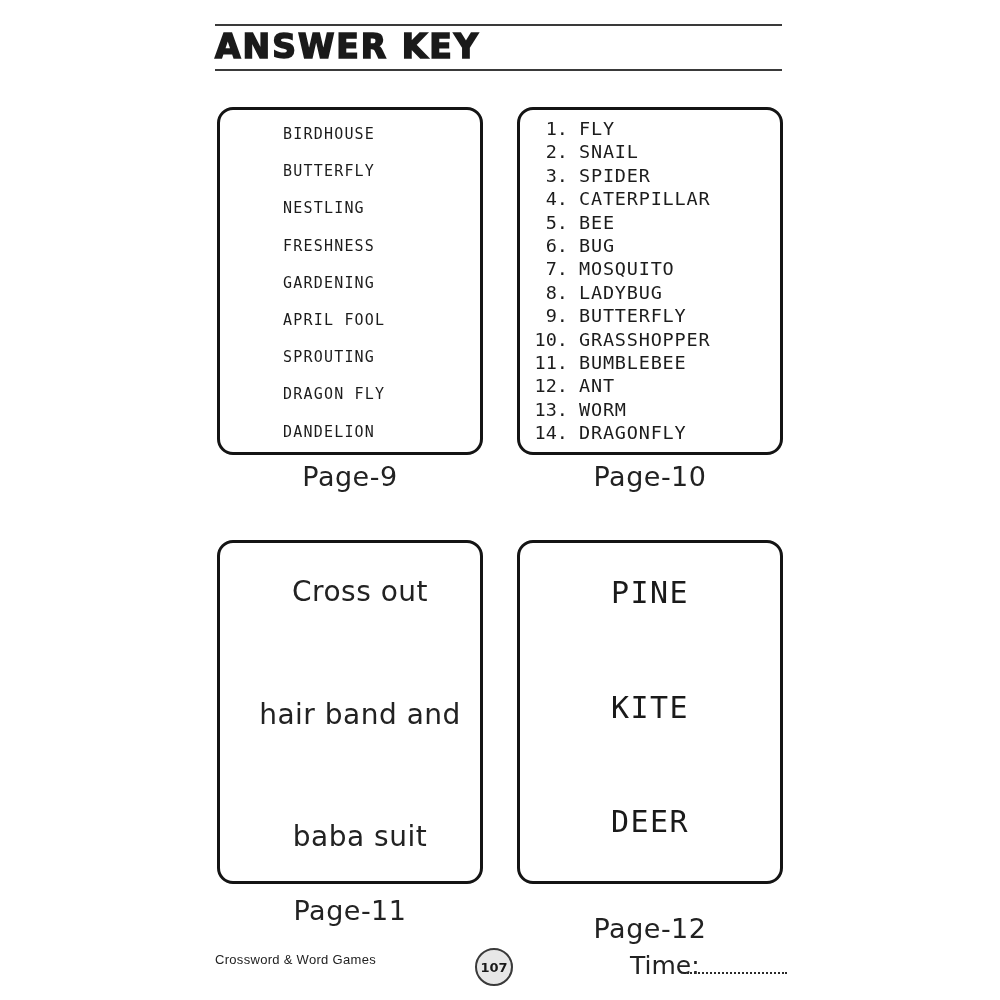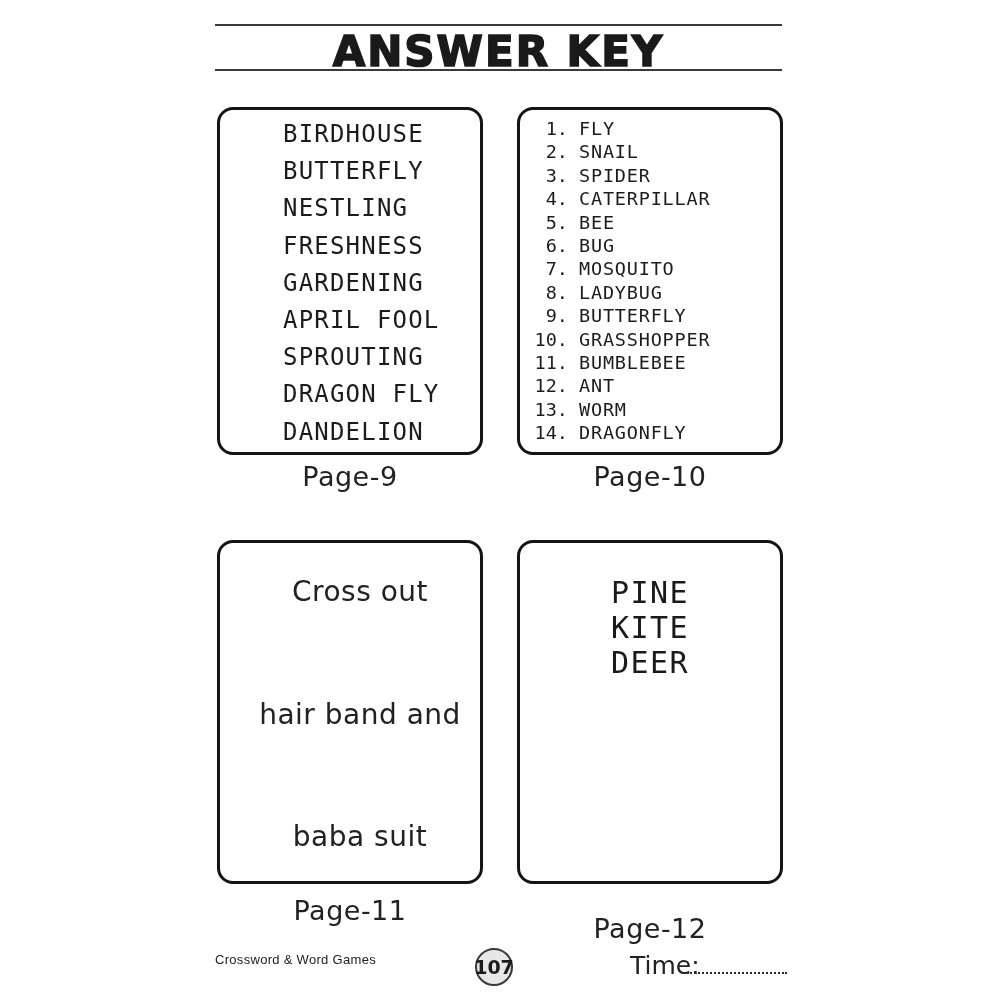--- a/index.html
+++ b/index.html
@@ -5,48 +5,48 @@
   html,body{margin:0;padding:0;background:#ffffff;}
   #page{
     position:relative;width:1000px;height:1000px;background:#ffffff;
     font-family:"DejaVu Sans", sans-serif;color:#1c1c1c;overflow:hidden;
   }
   
   .rule{position:absolute;left:215px;width:567px;height:2px;background:#3a3a3a;}
   #rule-top{top:24px;}
   #rule-bottom{top:69px;}
   #page-title{
-    position:absolute;left:215px;top:27px;width:567px;text-align:center;
-    font-size:42px;font-weight:bold;letter-spacing:2px;color:#1a1a1a;
+    position:absolute;left:215px;top:27px;width:567px;
+    font-size:33px;font-weight:bold;letter-spacing:2px;color:#1a1a1a;
     -webkit-text-stroke:1.6px #1a1a1a;
   }
   
   .abox{
     position:absolute;background:#ffffff;border:3px solid #141414;border-radius:16px;
     box-sizing:border-box;
   }
   #box-page9{left:217px;top:107px;width:266px;height:348px;padding:6px 0 0 63px;}
   #box-page9 .word-line{
     height:37.2px;line-height:37.2px;
-    font-family:"DejaVu Sans Mono", monospace;font-size:24px;letter-spacing:1.2px;
+    font-family:"DejaVu Sans Mono", monospace;font-size:15px;letter-spacing:1.2px;
     white-space:nowrap;
   }
   #box-page10{left:517px;top:107px;width:266px;height:348px;padding:7px 0 0 0;}
   #box-page10 .num-row{
     height:23.4px;line-height:23.4px;display:flex;align-items:baseline;
     font-family:"DejaVu Sans Mono", monospace;font-size:18.5px;white-space:nowrap;
   }
   #box-page10 .num{display:inline-block;width:48px;text-align:right;letter-spacing:0;}
   #box-page10 .wrd{margin-left:11px;letter-spacing:0.8px;}
   #box-page11{left:217px;top:540px;width:266px;height:344px;
     display:flex;flex-direction:column;justify-content:space-between;
     padding:32px 0 28px 0;text-align:center;}
   #box-page11 .phrase-line{font-size:28px;letter-spacing:0.5px;color:#222;padding-left:20px;}
   #box-page12{left:517px;top:540px;width:266px;height:344px;
-    display:flex;flex-direction:column;
+    display:flex;flex-direction:column;justify-content:space-between;
     padding:32px 0 42px 0;text-align:center;}
   #box-page12 .big-word{
     font-family:"DejaVu Sans Mono", monospace;font-size:30px;letter-spacing:1.5px;color:#1a1a1a;
   }
   
   .page-label{
     position:absolute;width:266px;text-align:center;font-size:27px;color:#222;
     letter-spacing:0.5px;
   }
   #label-page9{left:217px;top:461px;}
@@ -55,21 +55,21 @@
   #label-page12{left:517px;top:895px;margin-top:18px;}
   
   #footer-book-title{
     position:absolute;left:215px;top:952px;font-size:13px;letter-spacing:0.3px;color:#222;
     font-family:"Liberation Sans", sans-serif;
   }
   #footer-page-circle{
     position:absolute;left:475px;top:948px;width:38px;height:38px;border-radius:50%;
     background:#e7e7e7;border:2.5px solid #3a3a3a;box-sizing:border-box;
     display:flex;align-items:center;justify-content:center;
-    font-size:19px;font-weight:bold;color:#1a1a1a;
+    font-size:13px;font-weight:bold;color:#1a1a1a;
   }
   #footer-time{
     position:absolute;left:630px;top:951px;font-size:25px;color:#222;
   }
   #time-dotted-line{
     position:absolute;left:687px;top:954px;width:100px;height:18px;
     border-bottom:2px dotted #2a2a2a;
   }
 </style>
 </head>

